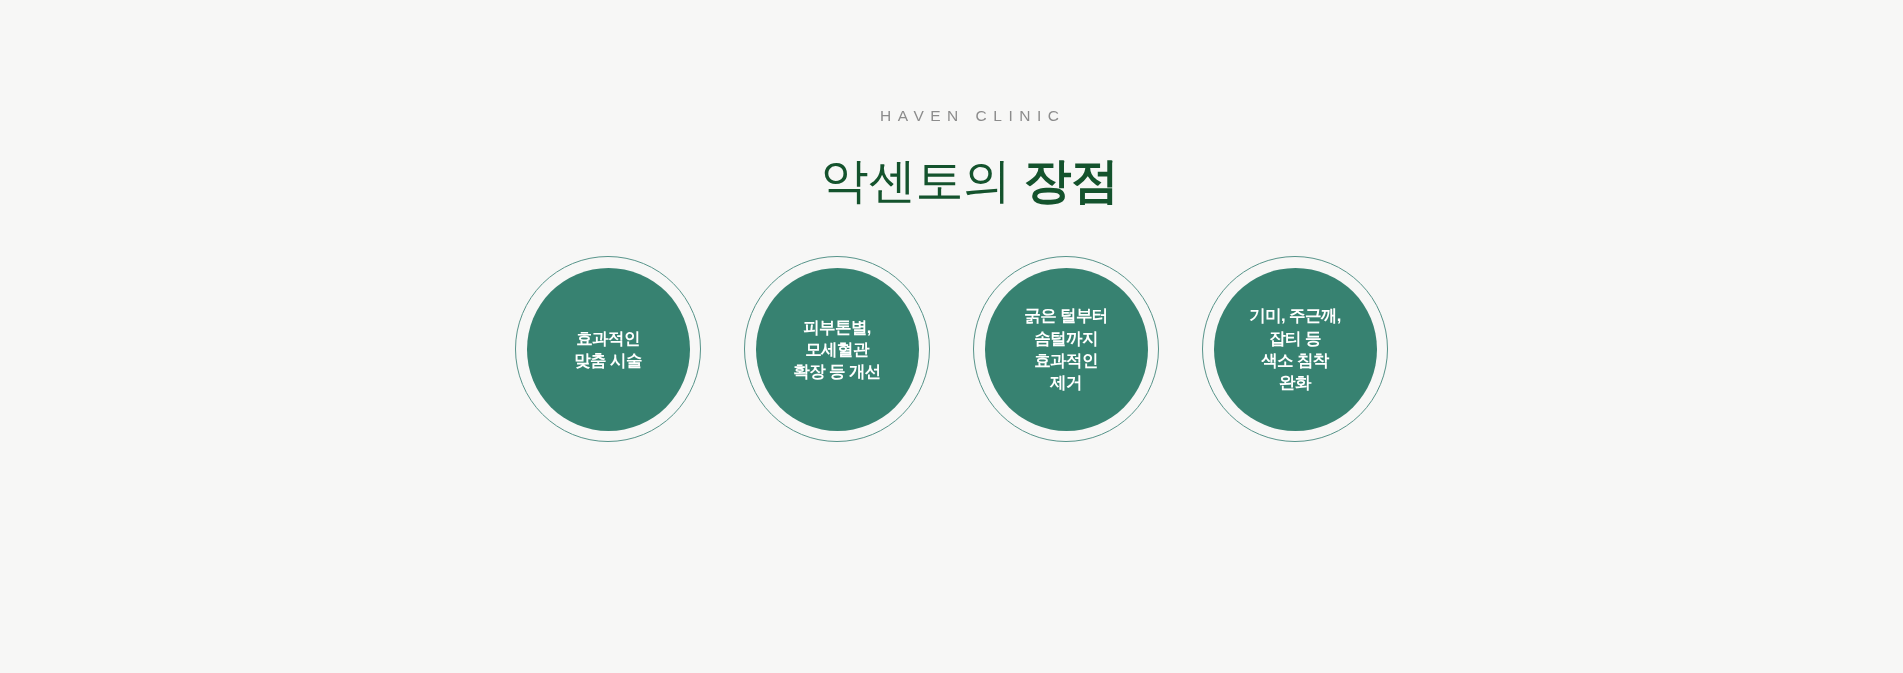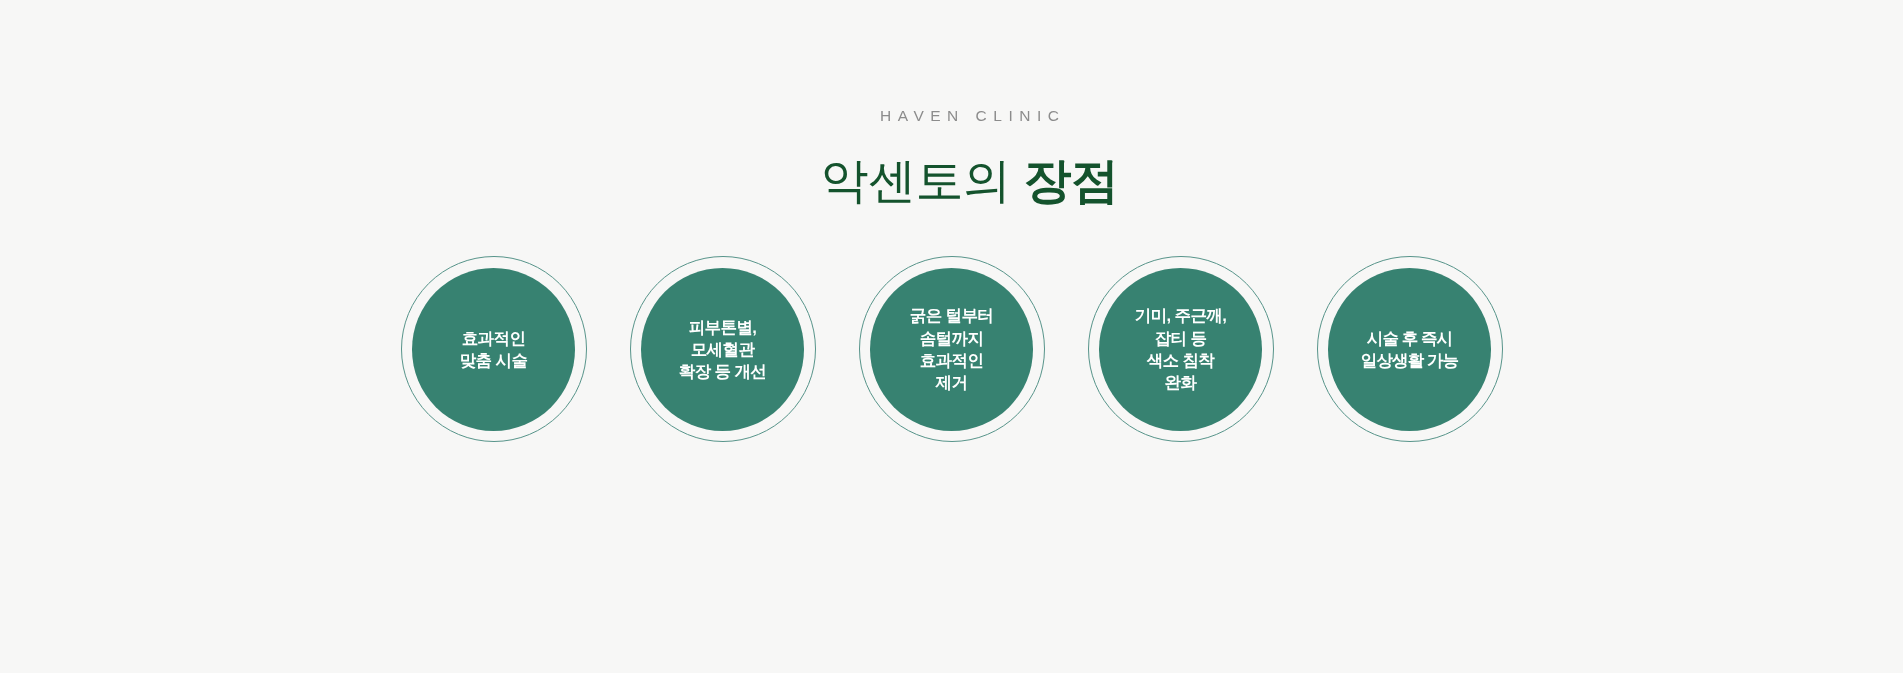--- a/index.html
+++ b/index.html
@@ -150,21 +150,15 @@
 
     <div class="benefit">
       <div class="benefit-inner">
         <span class="benefit-text">기미, 주근깨,
 잡티 등
 색소 침착
 완화</span>
       </div>
     </div>
 
-    <div class="benefit">
-      <div class="benefit-inner wide">
-        <span class="benefit-text">시술 후 즉시
-일상생활 가능</span>
-      </div>
-    </div>
 
   </div>
 </div>
 
 </body></html>

